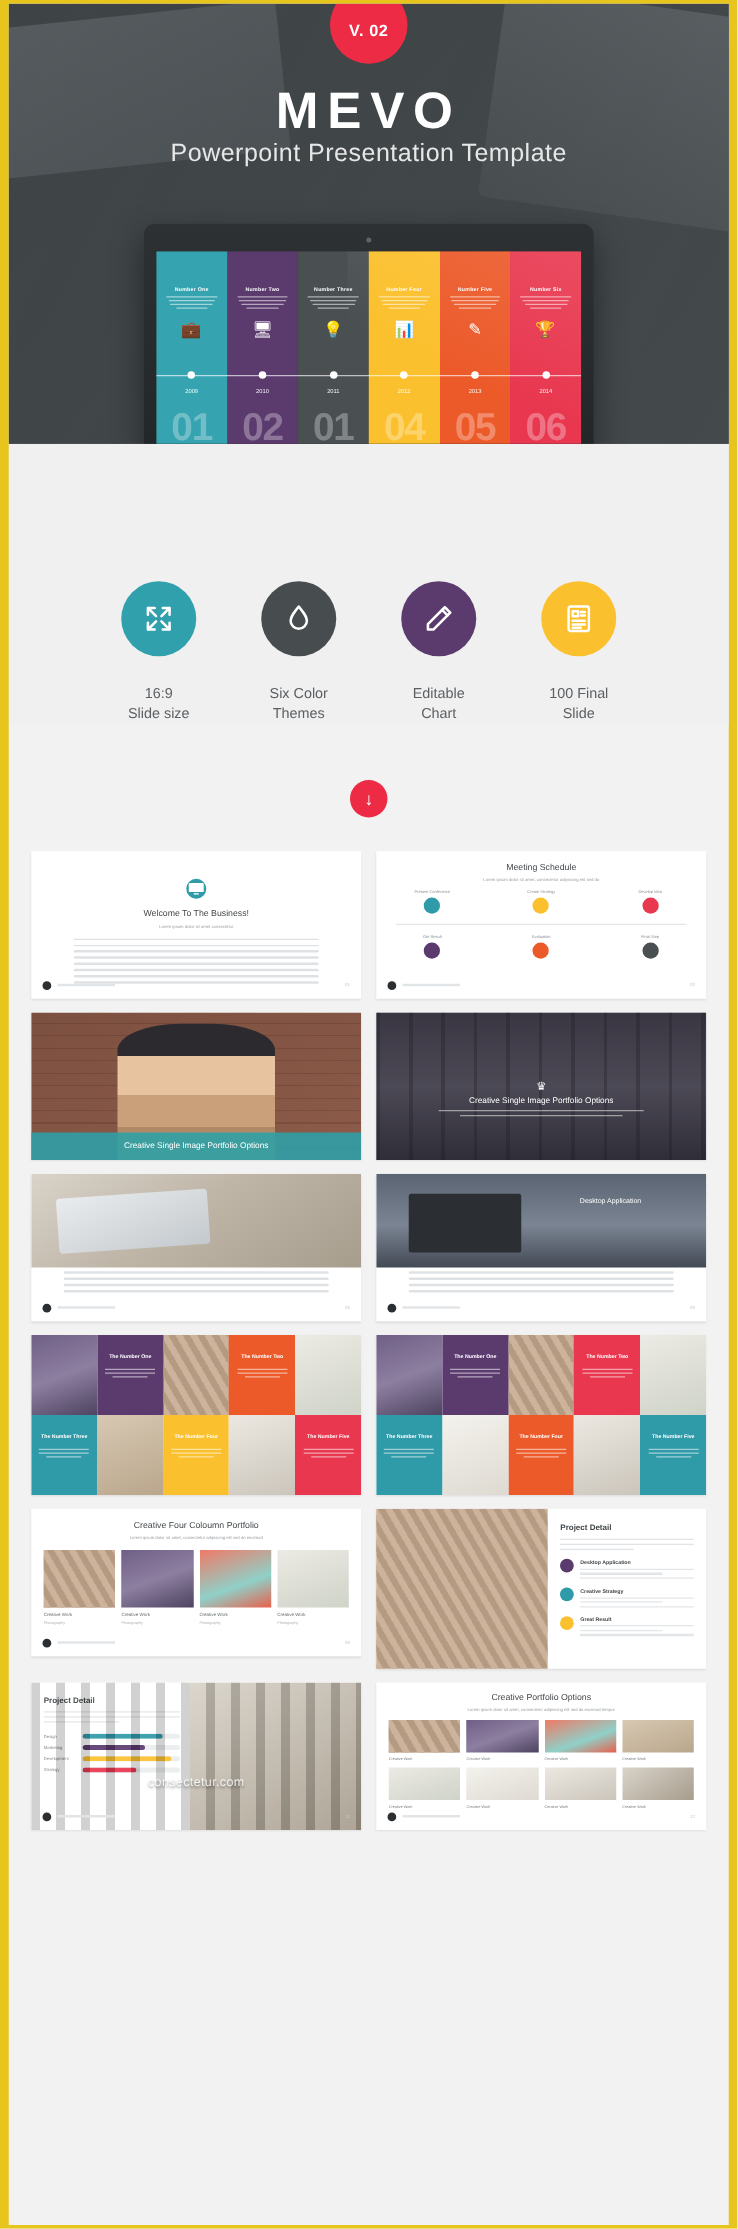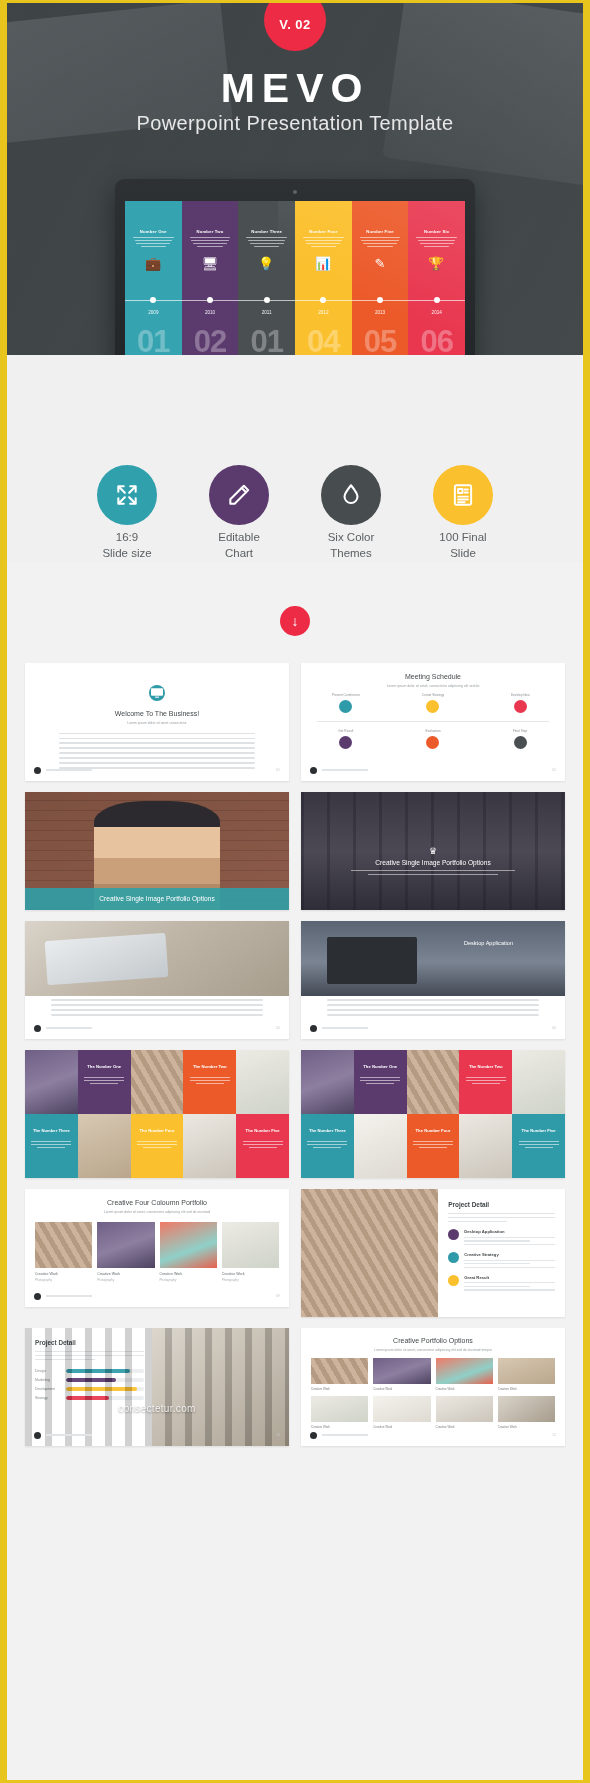--- a/index.html
+++ b/index.html
@@ -130,21 +130,21 @@
     padding:0 26px;
   }
   .feature{ width:84px; text-align:center; }
   .feature-circle{
     width:60px;height:60px;border-radius:50%;margin:0 auto;
     display:flex;align-items:center;justify-content:center;
     color:#fff;
   }
   .feature-circle svg{ width:26px; height:26px; }
   .feature-label{
-    margin-top:5px; font-size:11.5px; color:#5c6063; line-height:1.38;
+    margin-top:23px; font-size:11.5px; color:#5c6063; line-height:1.38;
     white-space:pre-line;
   }
 
   
   .shots-head{ text-align:center; padding-top:44px; }
   .arrow-badge{
     width:30px;height:30px;border-radius:50%;background:#ed2b45;
     margin:0 auto; display:flex;align-items:center;justify-content:center;
     color:#fff; font-size:14px; line-height:1;
   }
@@ -406,37 +406,37 @@
         <div class="feature">
           <div class="feature-circle" style="background:#30a0ad">
             <svg viewBox="0 0 24 24" fill="none" stroke="currentColor" stroke-width="1.9" stroke-linecap="round" stroke-linejoin="round">
               <path d="M4 9V4h5M20 9V4h-5M4 15v5h5M20 15v5h-5M4 4l6 6M20 4l-6 6M4 20l6-6M20 20l-6-6"></path>
             </svg>
           </div>
           <div class="feature-label">16:9
 Slide size</div>
         </div>
         <div class="feature">
+          <div class="feature-circle" style="background:#474d4f">
+            <svg viewBox="0 0 24 24" fill="none" stroke="currentColor" stroke-width="1.9" stroke-linecap="round" stroke-linejoin="round">
+              <path d="M12 3c4 5 6 7.6 6 10.4A6 6 0 0 1 6 13.4C6 10.6 8 8 12 3z"></path>
+            </svg>
+          </div>
+          <div class="feature-label">Six Color
+Themes</div>
+        </div>
+        <div class="feature">
           <div class="feature-circle" style="background:#5b3a6e">
             <svg viewBox="0 0 24 24" fill="none" stroke="currentColor" stroke-width="1.9" stroke-linecap="round" stroke-linejoin="round">
               <path d="M16.5 3.5l4 4L8 20H4v-4z"></path>
               <path d="M14.5 5.5l4 4"></path>
             </svg>
           </div>
           <div class="feature-label">Editable
 Chart</div>
-        </div>
-        <div class="feature">
-          <div class="feature-circle" style="background:#474d4f">
-            <svg viewBox="0 0 24 24" fill="none" stroke="currentColor" stroke-width="1.9" stroke-linecap="round" stroke-linejoin="round">
-              <path d="M12 3c4 5 6 7.6 6 10.4A6 6 0 0 1 6 13.4C6 10.6 8 8 12 3z"></path>
-            </svg>
-          </div>
-          <div class="feature-label">Six Color
-Themes</div>
         </div>
         <div class="feature">
           <div class="feature-circle" style="background:#fbc02d">
             <svg viewBox="0 0 24 24" fill="none" stroke="currentColor" stroke-width="1.8" stroke-linecap="round" stroke-linejoin="round">
               <rect x="4.5" y="3" width="15" height="18" rx="1.4"></rect>
               <rect x="7.5" y="6.5" width="4" height="3.6"></rect>
               <path d="M13.5 7h3M13.5 9.6h3M7.5 13.5h9M7.5 16.2h9M7.5 18.6h6"></path>
             </svg>
           </div>
           <div class="feature-label">100 Final

